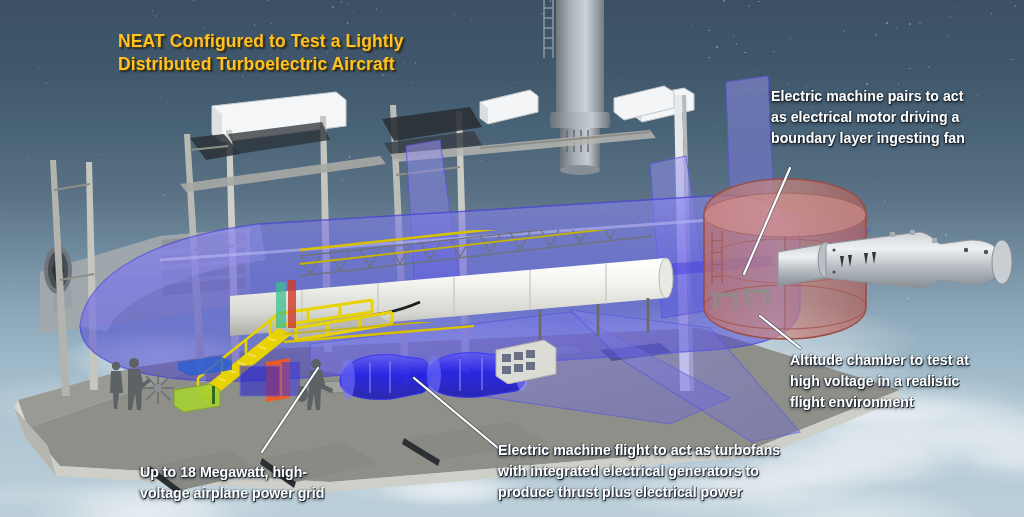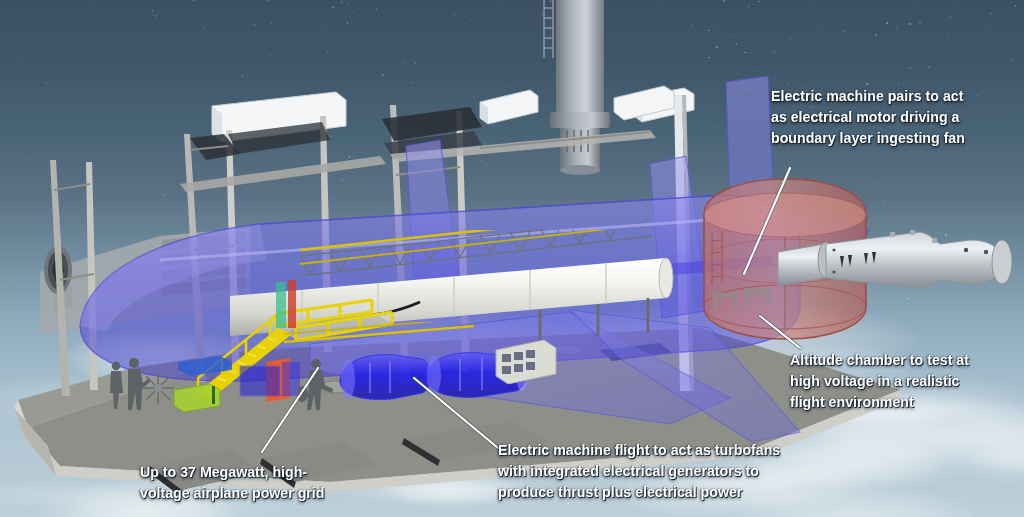--- a/index.html
+++ b/index.html
@@ -705,29 +705,31 @@
       <line x1="318" y1="368" x2="262" y2="452"></line>
     </g>
     <g stroke="#ffffff" stroke-width="2.2" stroke-linecap="round">
       <line x1="744" y1="274" x2="790" y2="168"></line>
       <line x1="760" y1="316" x2="800" y2="348"></line>
       <line x1="414" y1="378" x2="498" y2="448"></line>
       <line x1="318" y1="368" x2="262" y2="452"></line>
     </g>
   </svg>
 
+  <div class="title" style="left:118px;top:30px;">NEAT Configured to Test a Lightly
+Distributed Turboelectric Aircraft</div>
 
   <div class="callout" style="left:790px;top:350px;width:230px;">Altitude chamber to test at
 high voltage in a  realistic
 flight environment</div>
 
   <div class="callout" style="left:771px;top:86px;width:250px;">Electric machine pairs to act
 as  electrical motor driving a
 boundary layer ingesting fan</div>
 
   <div class="callout" style="left:498px;top:440px;width:330px;">Electric machine flight to act as  turbofans
 with  integrated  electrical  generators  to
 produce thrust plus electrical power</div>
 
-  <div class="callout" style="left:140px;top:462px;width:230px;">Up to 37 Megawatt, high-
+  <div class="callout" style="left:140px;top:462px;width:230px;">Up to 18 Megawatt, high-
 voltage airplane power grid</div>
 
 </div>
 
 </body></html>

